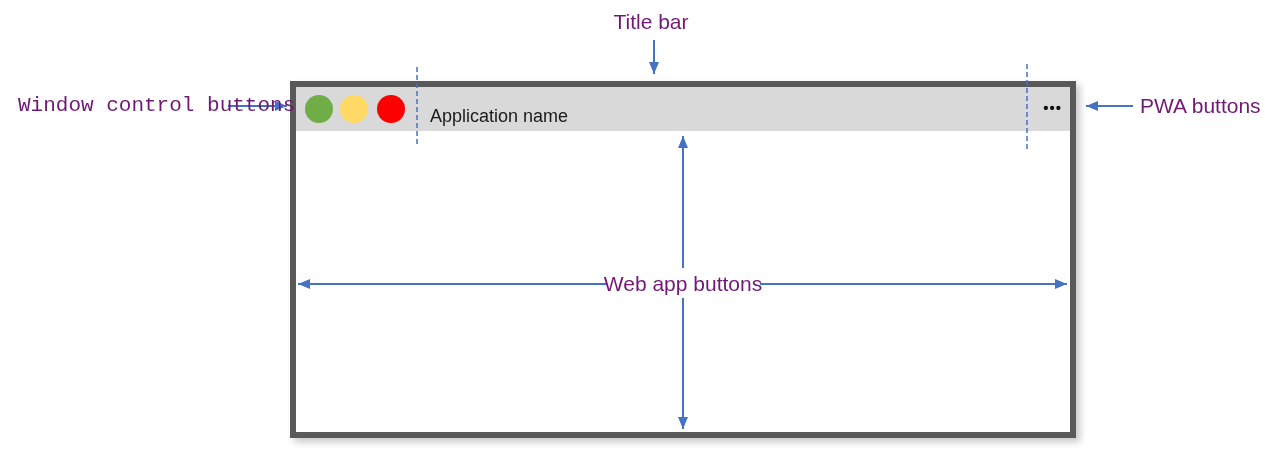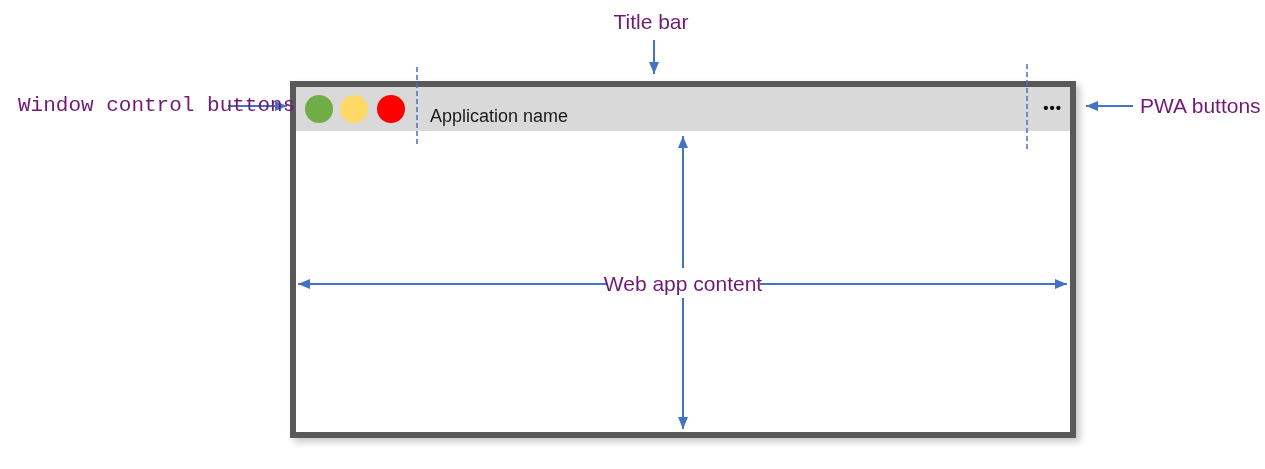--- a/index.html
+++ b/index.html
@@ -121,15 +121,15 @@
     <line class="arrow" x1="1133" y1="106" x2="1086" y2="106" marker-end="url(#ah)"></line>
     <line class="arrow" x1="683" y1="268" x2="683" y2="136" marker-end="url(#ah)"></line>
     <line class="arrow" x1="683" y1="298" x2="683" y2="429" marker-end="url(#ah)"></line>
     <line class="arrow" x1="607" y1="284" x2="298" y2="284" marker-end="url(#ah)"></line>
     <line class="arrow" x1="760" y1="284" x2="1067" y2="284" marker-end="url(#ah)"></line>
   </svg>
 
   <div class="label centered lbl-titlebar">Title bar</div>
   <div class="label lbl-controls">Window control buttons</div>
   <div class="label lbl-pwa">PWA buttons</div>
-  <div class="label centered lbl-content">Web app content</div>
+  <div class="label centered lbl-content">Web app buttons</div>
 
 </div>
 
 </body></html>

